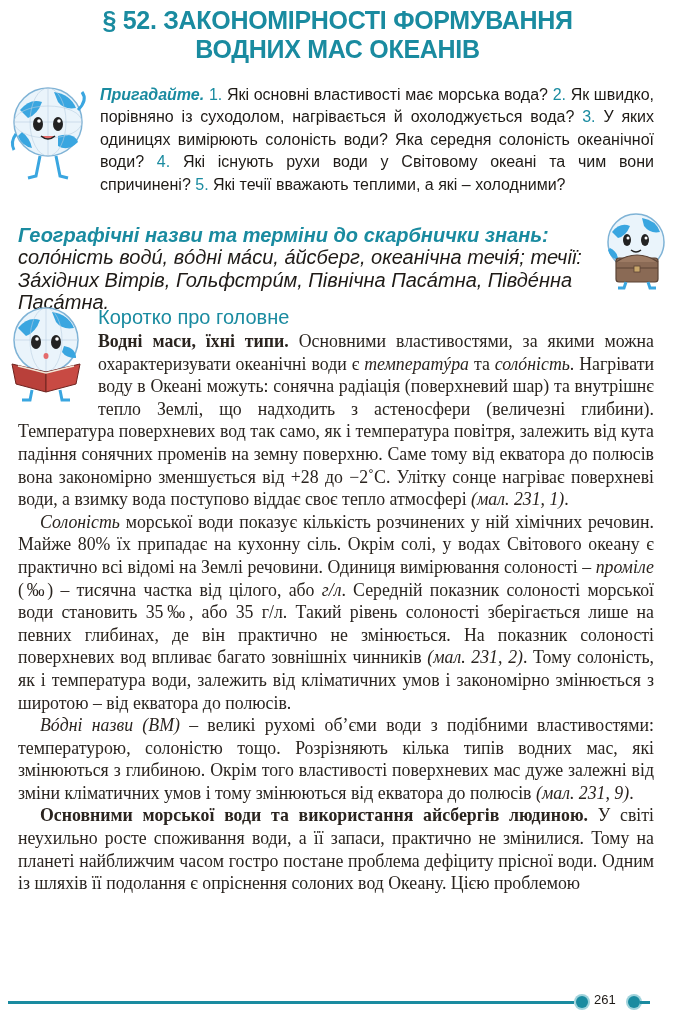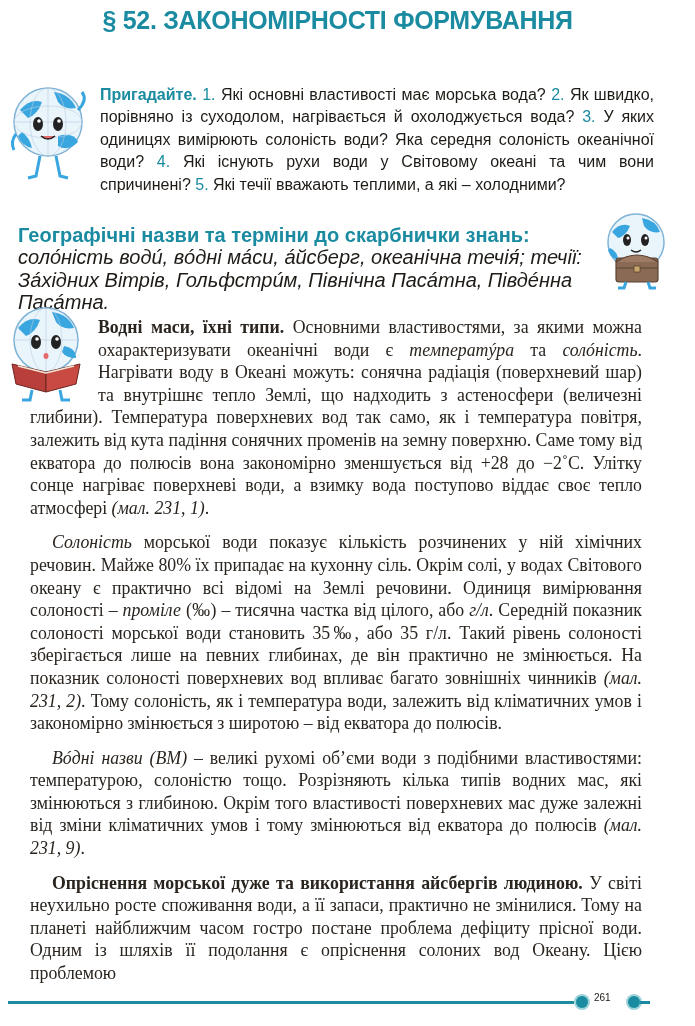--- a/index.html
+++ b/index.html
@@ -20,43 +20,44 @@
   .terms {
     position: absolute; left: 18px; top: 224px; width: 636px;
     font-size: 20px; line-height: 22.4px;
   }
   .terms i { font-style: italic; }
   .main {
     position: absolute; left: 18px; top: 304px; width: 636px;
     font-family: "Liberation Serif", serif; font-size: 17.8px; line-height: 22.6px;
     text-align: justify; color: #2a241f;
   }
-  .main p { margin: 12px; text-indent: 22px; }
+  .main p { margin: 0; text-indent: 22px; }
   .main p.noindent { text-indent: 0; }
   .section-heading {
     font-family: "Liberation Sans", sans-serif; font-size: 20px; color: #1a8ba0;
     line-height: 26px; margin: 0 0 0 0; text-indent: 0;
   }
   .footer-line {
     position: absolute; left: 8px; top: 1001px; width: 566px; height: 3px; background: #1a8ba0;
   }
   .dot { position: absolute; width: 12px; height: 12px; border-radius: 50%; background: #1a8ba0;
          box-shadow: 0 0 0 2px #9fd3dc; }
   .page-num {
     position: absolute; left: 594px; top: 992px; font-family: "Liberation Sans", sans-serif;
-    font-size: 10px; color: #1e1a16;
+    font-size: 13px; color: #1e1a16;
   }
   .mascot { display: block; }
-  .b { font-weight: bold; }
+  .b { font-weight: bold; font-style: italic; }
 </style>
 </head>
 <body>
 
 <div class="title">
   <div>§ 52. ЗАКОНОМІРНОСТІ ФОРМУВАННЯ</div>
+  <div>ВОДНИХ МАС ОКЕАНІВ</div>
 </div>
 
 <div class="recall sans">
   <svg class="float-left mascot" width="82" height="104" viewBox="0 0 82 104" style="margin: -4px 10px 0 -10px;">
     <circle cx="40" cy="42" r="34" fill="#eaf4fb" stroke="#7fb3d6" stroke-width="1.5"></circle>
     <path d="M12 30 Q22 18 34 22 Q30 34 20 38 Z" fill="#3aa6e0"></path>
     <path d="M46 12 Q62 14 68 28 Q56 30 50 22 Z" fill="#3aa6e0"></path>
     <path d="M50 56 Q66 52 70 62 Q60 72 50 66 Z" fill="#3aa6e0"></path>
     <path d="M14 52 Q22 58 24 68 Q14 66 10 56 Z" fill="#3aa6e0"></path>
     <g stroke="#b8cfe0" stroke-width="0.6" fill="none">
@@ -115,23 +116,24 @@
       <ellipse cx="52" cy="40" rx="5" ry="7" fill="#222"></ellipse>
     <circle cx="33" cy="37" r="1.8" fill="#fff"></circle>
       <circle cx="53" cy="37" r="1.8" fill="#fff"></circle>
     <ellipse cx="42" cy="54" rx="2.5" ry="3" fill="#e46b6b"></ellipse>
     <path d="M8 62 L42 70 L42 90 L12 82 Z" fill="#b9403a" stroke="#6e2420" stroke-width="1"></path>
     <path d="M42 70 L76 62 L72 82 L42 90 Z" fill="#c84a43" stroke="#6e2420" stroke-width="1"></path>
     <path d="M14 64 L42 71 L70 64" stroke="#f3e8d8" stroke-width="1.5" fill="none"></path>
     <path d="M28 88 L26 98 L18 98" stroke="#3aa6e0" stroke-width="3" fill="none"></path>
     <path d="M56 88 L58 98 L66 98" stroke="#3aa6e0" stroke-width="3" fill="none"></path>
   </svg>
+  <div class="section-heading">Коротко про головне</div>
   <p class="noindent"><b>Водні маси, їхні типи.</b><span> Основними властивостями, за якими можна охарактеризувати океанічні води є </span><i>темпера­тýра</i><span> та </span><i>солóність</i><span>. Нагрівати воду в Океані можуть: сонячна радіація (поверхневий шар) та внутрішнє тепло Землі, що надходить з астеносфери (величезні глибини). Температура поверхневих вод так само, як і температура повітря, залежить від кута падіння сонячних променів на земну поверхню. Саме тому від екватора до полюсів вона закономірно зменшується від +28 до −2˚С. Улітку сонце нагріває поверхневі води, а взимку вода поступово віддає своє тепло атмосфері </span><i>(мал. 231, 1)</i><span>.</span></p>
   <p><i>Солоність</i><span> морської води показує кількість розчинених у ній хімічних речовин. Майже 80% їх припадає на кухонну сіль. Окрім солі, у водах Світового океану є практично всі відомі на Землі речовини. Одиниця вимірювання солоності – </span><i>проміле</i><span> (‰) – тисячна частка від цілого, або </span><i>г/л</i><span>. Середній показник солоності морської води становить 35‰, або 35 г/л. Такий рівень солоності зберігається лише на певних глибинах, де він практично не змінюється. На показник солоності поверхневих вод впливає багато зовнішніх чинників </span><i>(мал. 231, 2)</i><span>. Тому солоність, як і температура води, залежить від кліматичних умов і закономірно змінюється з широтою – від екватора до полюсів.</span></p>
   <p><i>Вóдні назви (ВМ)</i><span> – великі рухомі об’єми води з подібними властивостями: температурою, солоністю тощо. Розрізняють кілька типів водних мас, які змінюються з глибиною. Окрім того властивості поверхневих мас дуже залежні від зміни кліматичних умов і тому змінюються від екватора до полюсів </span><i>(мал. 231, 9)</i><span>.</span></p>
-  <p><b>Опріснення морської дуже та використання айсбергів людиною.</b><span> У світі неухильно росте споживання води, а її запаси, практично не змінилися. Тому на планеті найближчим часом гостро постане проблема дефіциту прісної води. Одним із шляхів її подолання є опріснення солоних вод Океану. Цією проблемою</span></p>
+  <p><b>Основними морської води та використання айсбергів людиною.</b><span> У світі неухильно росте споживання води, а її запаси, практично не змінилися. Тому на планеті найближчим часом гостро постане проблема дефіциту прісної води. Одним із шляхів її подолання є опріснення солоних вод Океану. Цією проблемою</span></p>
 </div>
 
 <div class="footer-line"></div>
 <div class="dot" style="left: 576px; top: 996px;"></div>
 <div class="page-num">261</div>
 <div class="dot" style="left: 628px; top: 996px;"></div>
 <div style="position:absolute; left:640px; top:1001px; width:10px; height:3px; background:#1a8ba0;"></div>
 
 </body></html>

